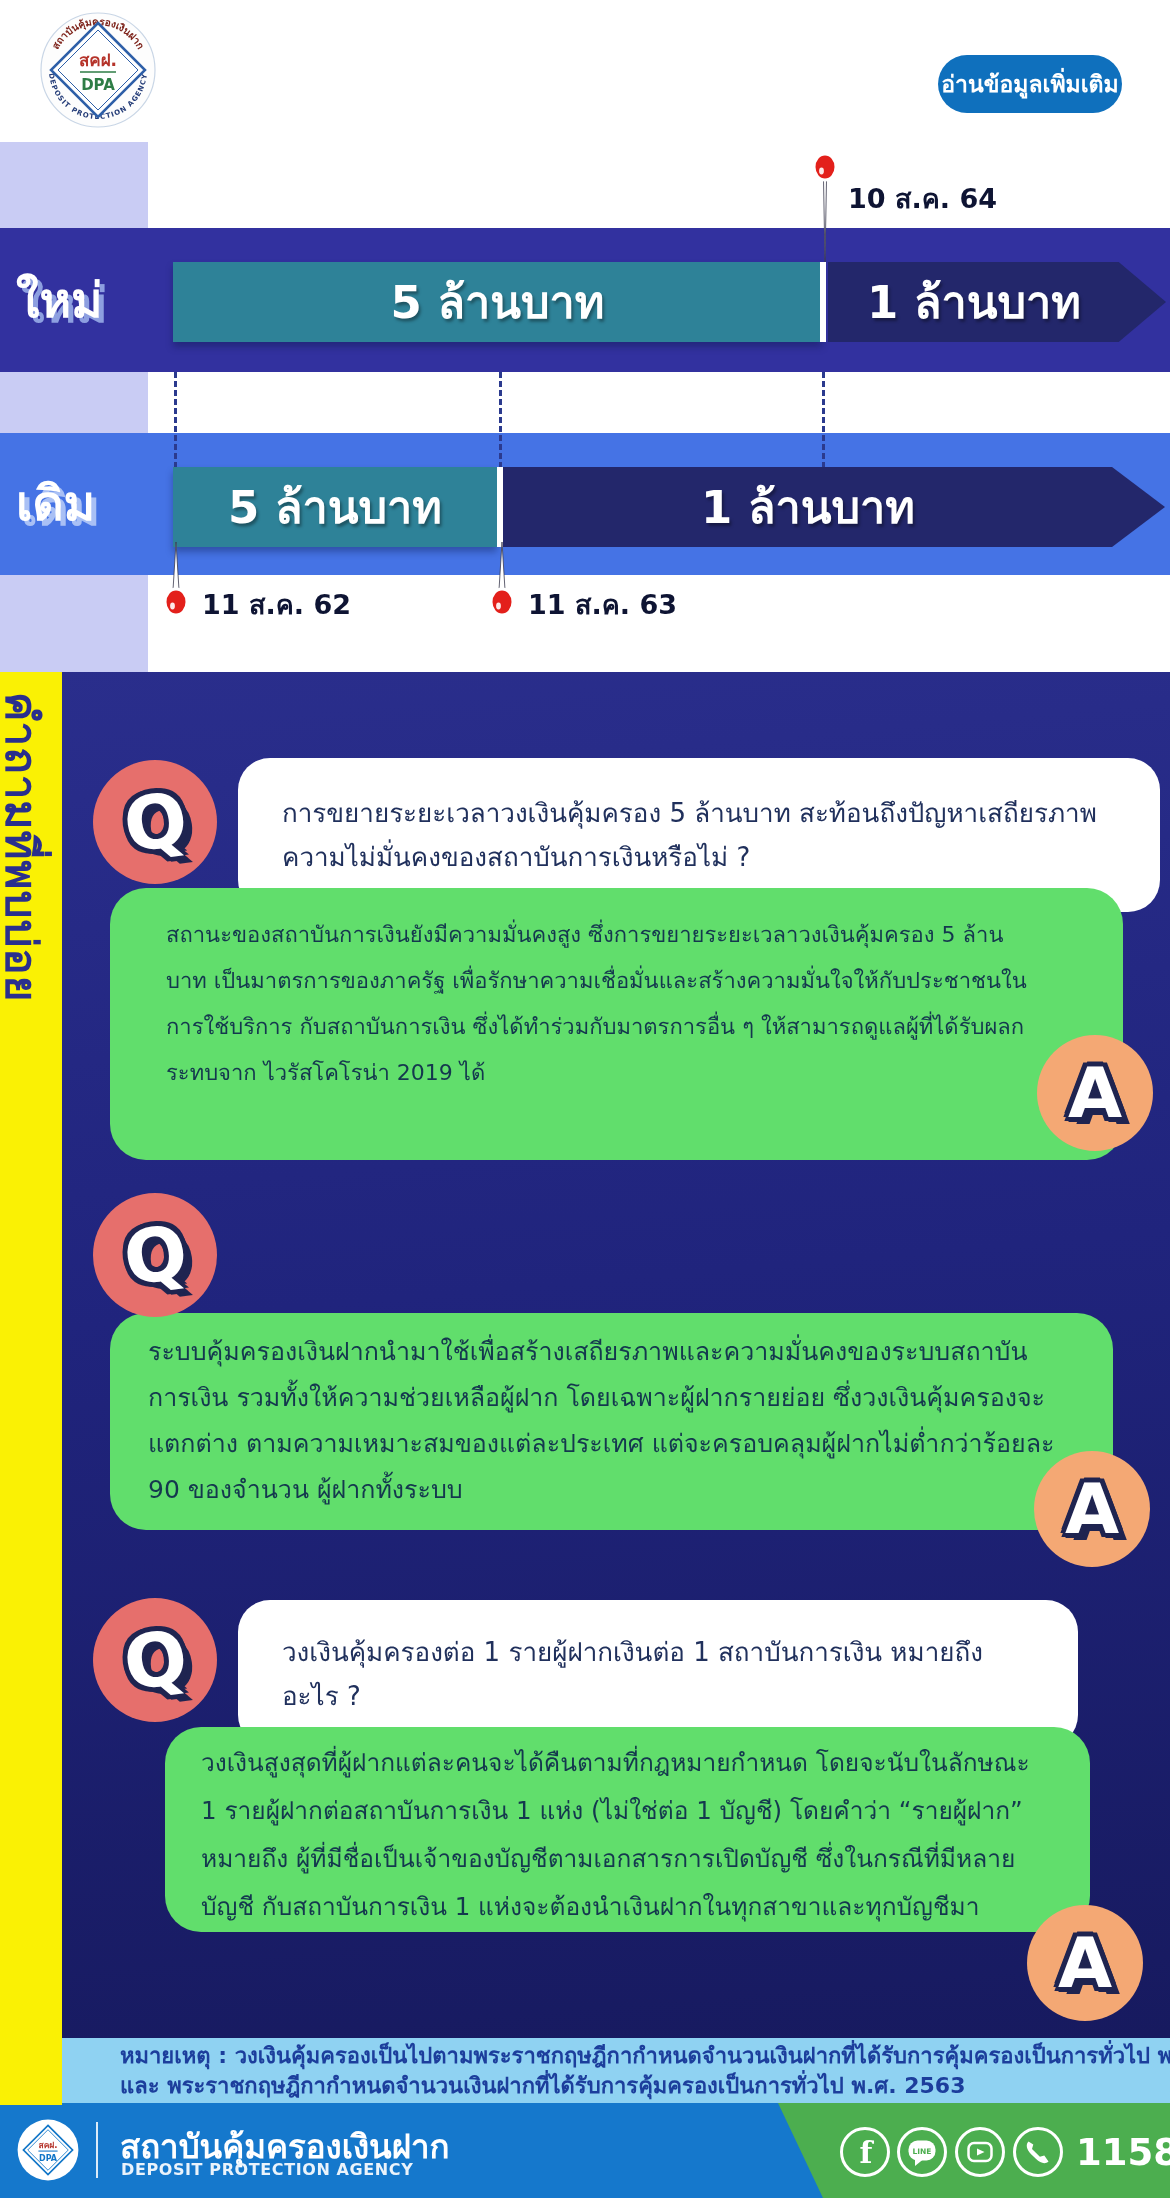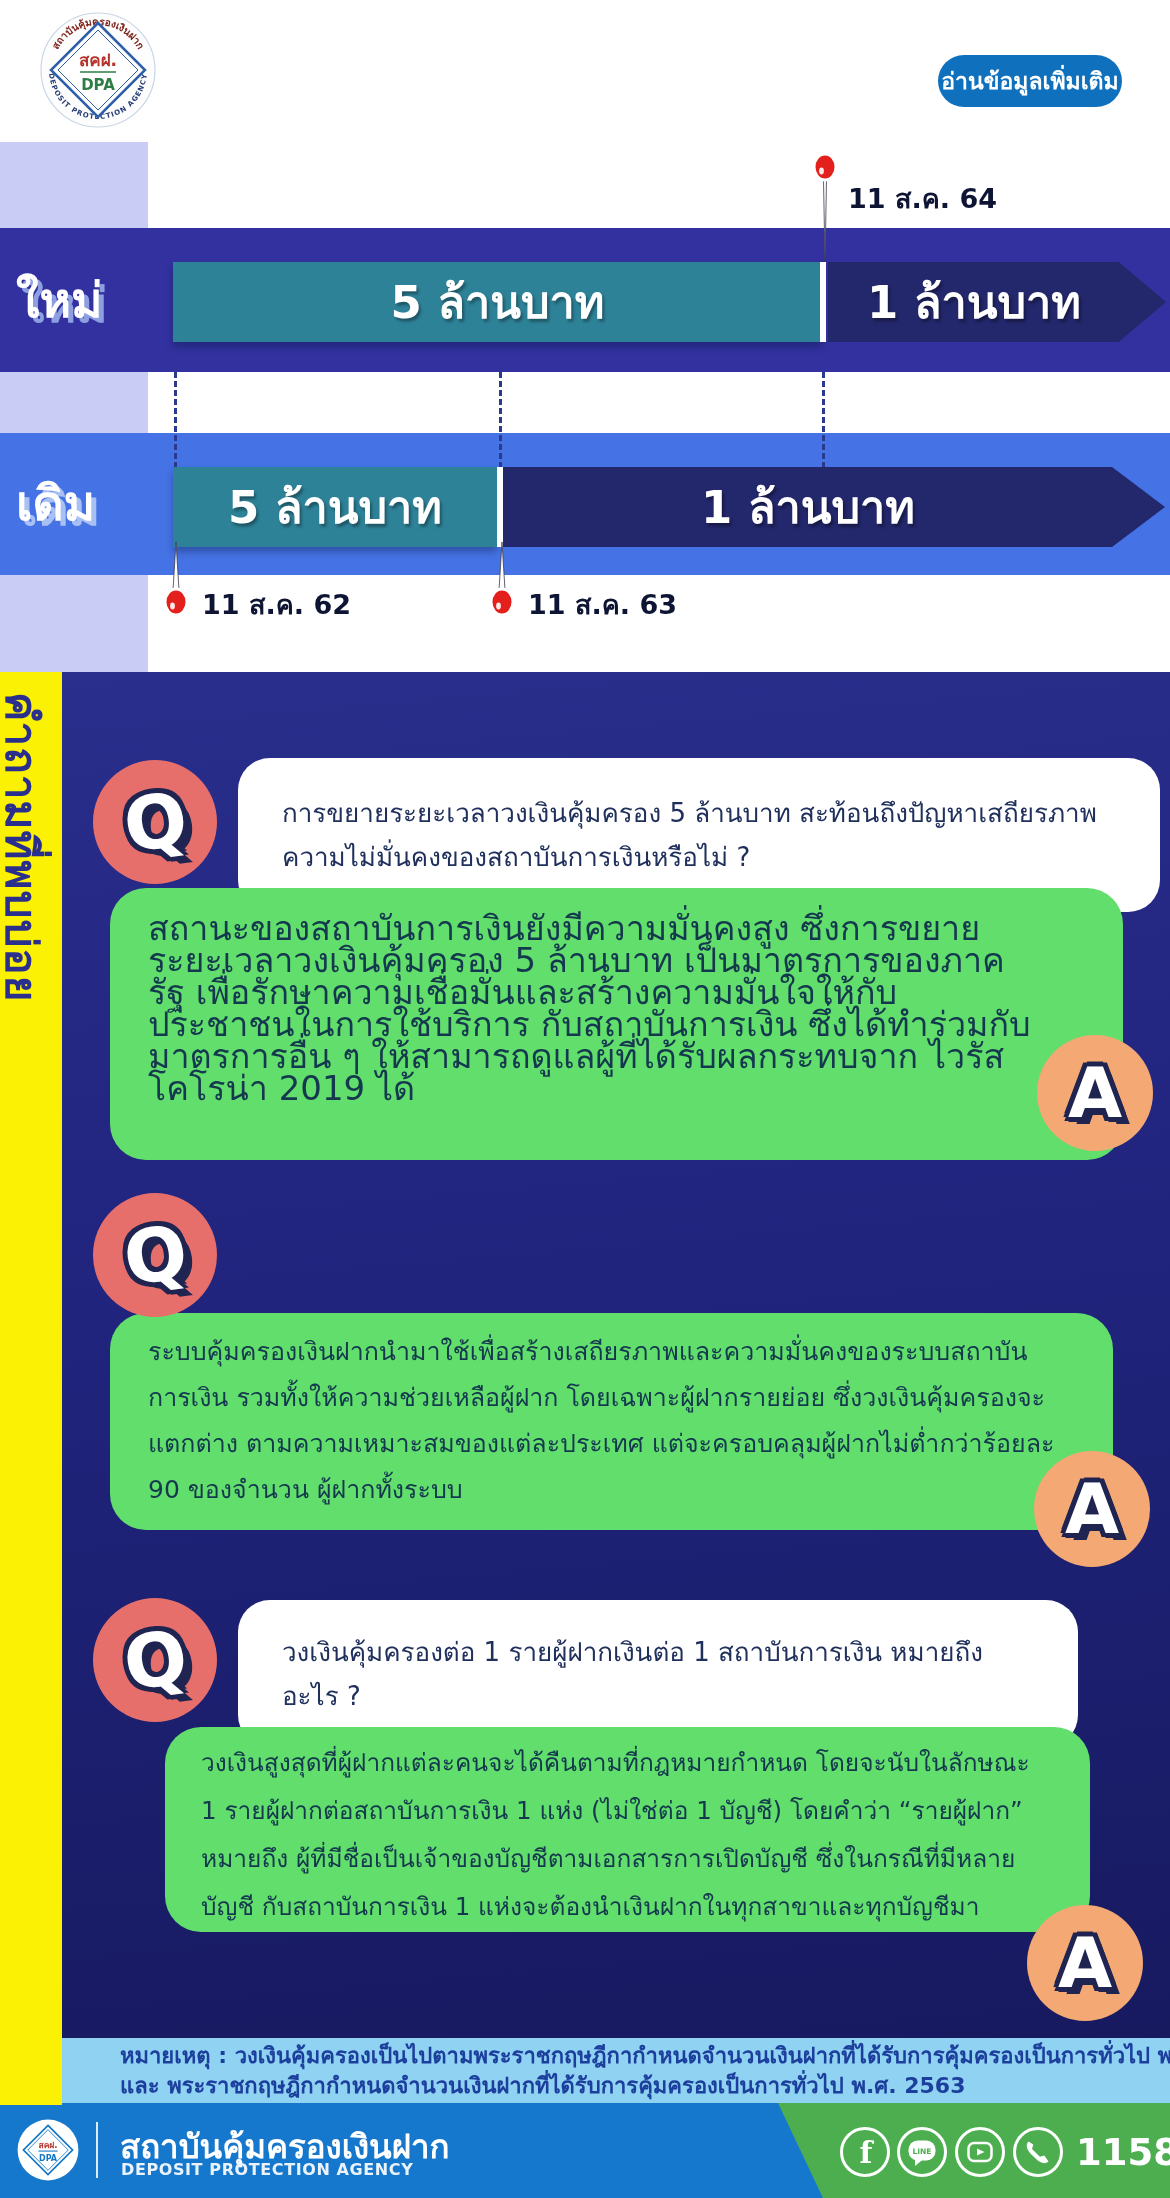--- a/index.html
+++ b/index.html
@@ -5,21 +5,21 @@
   html,body{margin:0;padding:0;background:#ffffff;}
   .page{position:relative;width:1170px;height:2198px;background:#ffffff;overflow:hidden;
         font-family:"DejaVu Sans","Liberation Sans",sans-serif;}
   .abs{position:absolute;}
 
   
   .header{left:0;top:8px;width:1170px;height:134px;border-radius:18px 18px 0 0;
     background:linear-gradient(90deg,#0D6EBD 0%,#1B76C1 28%,#539BCE 55%,#A8CBE5 78%,#E9F2F9 94%,#F5F9FC 100%);}
   .header-logo{left:38px;top:10px;width:120px;height:120px;z-index:6;}
   .header-title{left:184px;top:44px;width:760px;font-size:46px;font-weight:bold;color:#ffffff;line-height:62px;white-space:nowrap;}
-  .read-more-btn{left:938px;top:55px;width:184px;height:52px;background:#0F70BD;border-radius:29px;
+  .read-more-btn{left:938px;top:55px;width:184px;height:58px;background:#0F70BD;border-radius:29px;
     display:flex;align-items:center;justify-content:center;color:#ffffff;font-size:23px;font-weight:bold;cursor:pointer;}
 
   
   .lavender{left:0;top:142px;width:148px;height:530px;background:#C9CCF4;z-index:0;}
   .band{left:0;width:1170px;z-index:1;}
   .band-new{top:228px;height:144px;background:#32319F;}
   .band-old{top:433px;height:142px;background:#4573E5;}
   .row-label{position:absolute;font-size:48px;font-weight:bold;color:#ffffff;line-height:80px;}
   .row-label-new{left:16px;top:32px;text-shadow:5px 5px 0 #8D9FE0;}
   .row-label-old{left:16px;top:30px;text-shadow:5px 5px 0 #A9C0F5;}
@@ -44,21 +44,21 @@
   .q-letter{font-size:74px;font-weight:bold;color:#ffffff;transform:rotate(-8deg);
     text-shadow:-4px -4px 0 #1F2450,4px -4px 0 #1F2450,-4px 4px 0 #1F2450,4px 4px 0 #1F2450,
       -5px 0 0 #1F2450,5px 0 0 #1F2450,0 -5px 0 #1F2450,0 5px 0 #1F2450,8px 8px 0 #1F2450;}
   .q-bubble{background:#ffffff;border-radius:32px;display:flex;flex-direction:column;justify-content:center;
     padding:16px 44px;color:#20305C;font-size:26px;line-height:44px;z-index:3;overflow:hidden;}
   .q-bubble::before{content:'';position:absolute;left:-20px;border-top:16px solid transparent;
     border-bottom:16px solid transparent;border-right:24px solid #ffffff;}
   .q-bubble-1::before{top:48px;} .q-bubble-2::before{top:43px;} .q-bubble-3::before{top:40px;}
 
   .a-bubble{background:#61DE6C;border-radius:36px;color:#14384E;z-index:3;overflow:hidden;}
-  .a-bubble-1{padding:24px 86px 0 38px;font-size:34px;line-height:32px;}
+  .a-bubble-1{padding:24px 86px 0 56px;font-size:22px;line-height:46px;}
   .a-bubble-2{padding:16px 56px 12px 38px;font-size:25px;line-height:46px;}
   .a-bubble-3{padding:12px 40px 0 36px;font-size:24.5px;line-height:48px;}
   .a-circle{width:116px;height:116px;border-radius:50%;background:#F4A874;
     display:flex;align-items:center;justify-content:center;z-index:5;}
   .a-letter{font-size:70px;font-weight:bold;color:#ffffff;
     text-shadow:-4px -4px 0 #1F2450,4px -4px 0 #1F2450,-4px 4px 0 #1F2450,4px 4px 0 #1F2450,
       -5px 0 0 #1F2450,5px 0 0 #1F2450,0 -5px 0 #1F2450,0 5px 0 #1F2450,8px 7px 0 #1F2450;}
 
   
   .note-bar{left:62px;top:2038px;width:1108px;height:65px;background:#8FD2F2;z-index:3;
@@ -131,21 +131,21 @@
     <polygon points="18,2 15,50 21,50" fill="#ffffff" stroke="#3A3A4E" stroke-width="0.8"></polygon>
     <ellipse cx="18" cy="62" rx="11" ry="13" fill="#E3201B" stroke="#ffffff" stroke-width="3"></ellipse>
     <ellipse cx="14.5" cy="66" rx="2.4" ry="3.4" fill="#ffffff" opacity="0.9"></ellipse>
   </svg>
   <svg class="abs pin" style="left:484px;top:540px;width:36px;height:86px;" viewBox="0 0 36 86">
     <polygon points="18,2 15,50 21,50" fill="#ffffff" stroke="#3A3A4E" stroke-width="0.8"></polygon>
     <ellipse cx="18" cy="62" rx="11" ry="13" fill="#E3201B" stroke="#ffffff" stroke-width="3"></ellipse>
     <ellipse cx="14.5" cy="66" rx="2.4" ry="3.4" fill="#ffffff" opacity="0.9"></ellipse>
   </svg>
 
-  <div class="abs date" style="left:848px;top:182px;">11 ส.ค. 64</div>
+  <div class="abs date" style="left:848px;top:182px;">10 ส.ค. 64</div>
   <div class="abs date" style="left:202px;top:588px;">11 ส.ค. 62</div>
   <div class="abs date" style="left:528px;top:588px;">11 ส.ค. 63</div>
 
   <div class="abs qa-bg"></div>
   <div class="abs yellow-strip"></div>
   <div class="abs v-text">คำถามที่พบบ่อย</div>
 
   <div class="abs q-circle" style="left:93px;top:760px;">
     <span class="q-letter">Q</span>
   </div>

